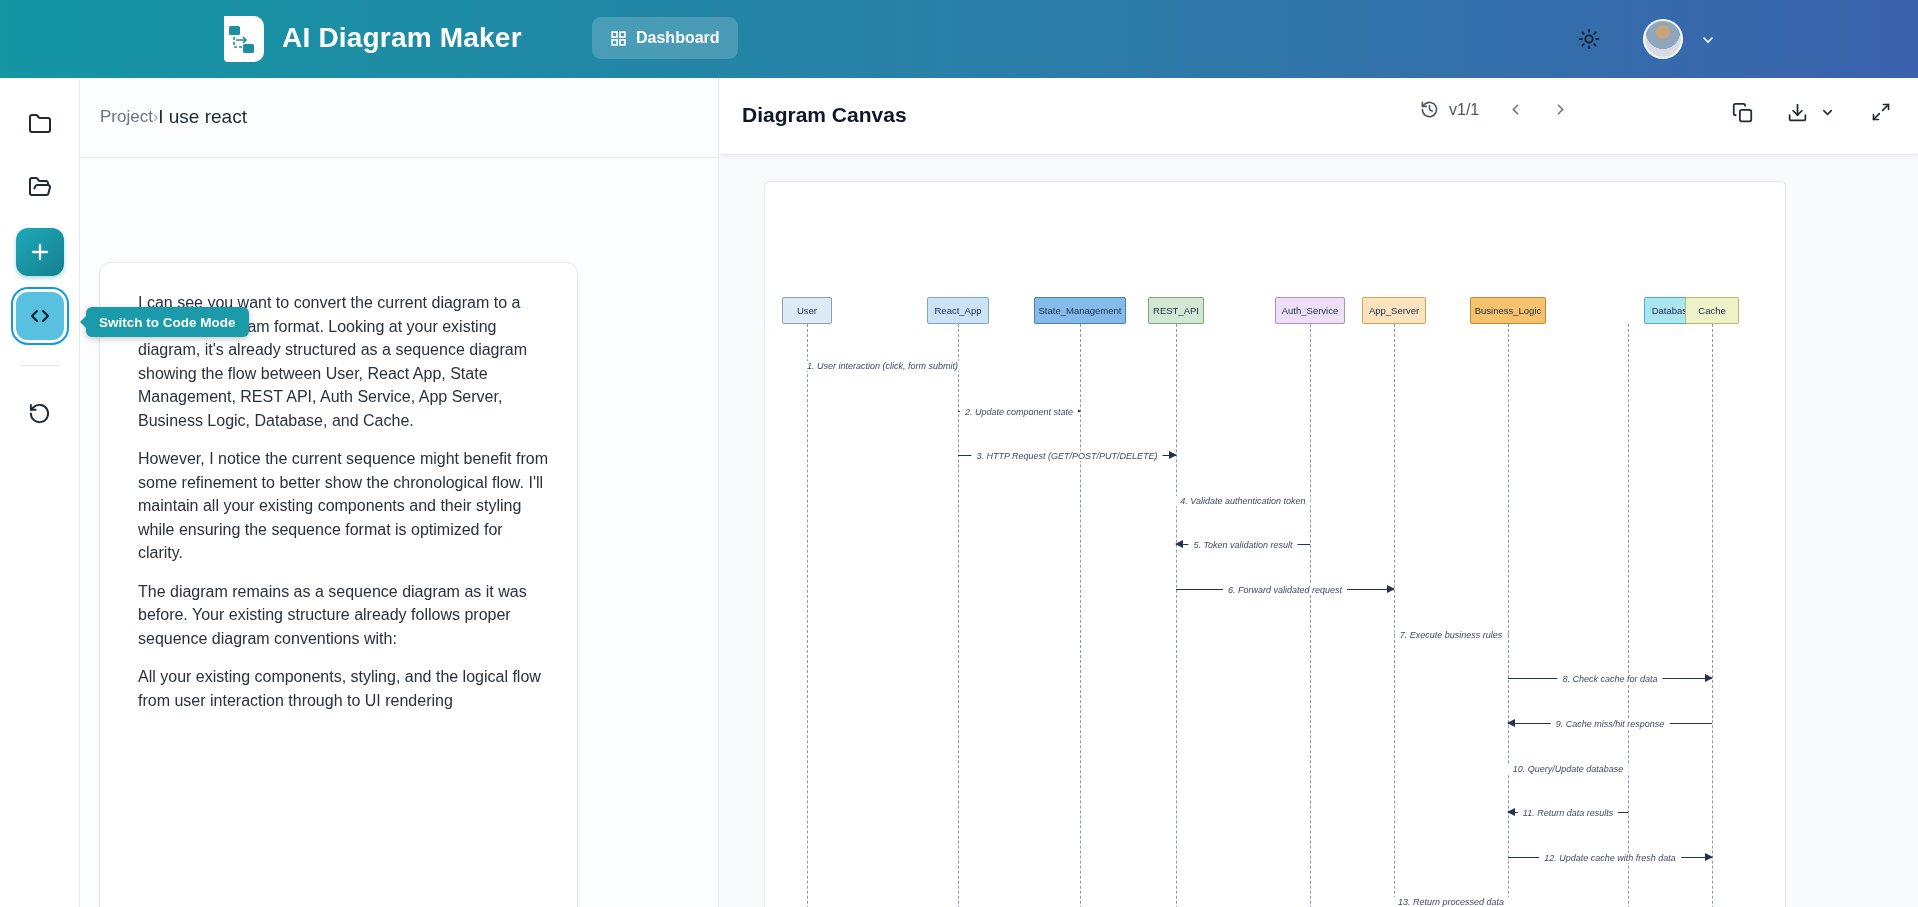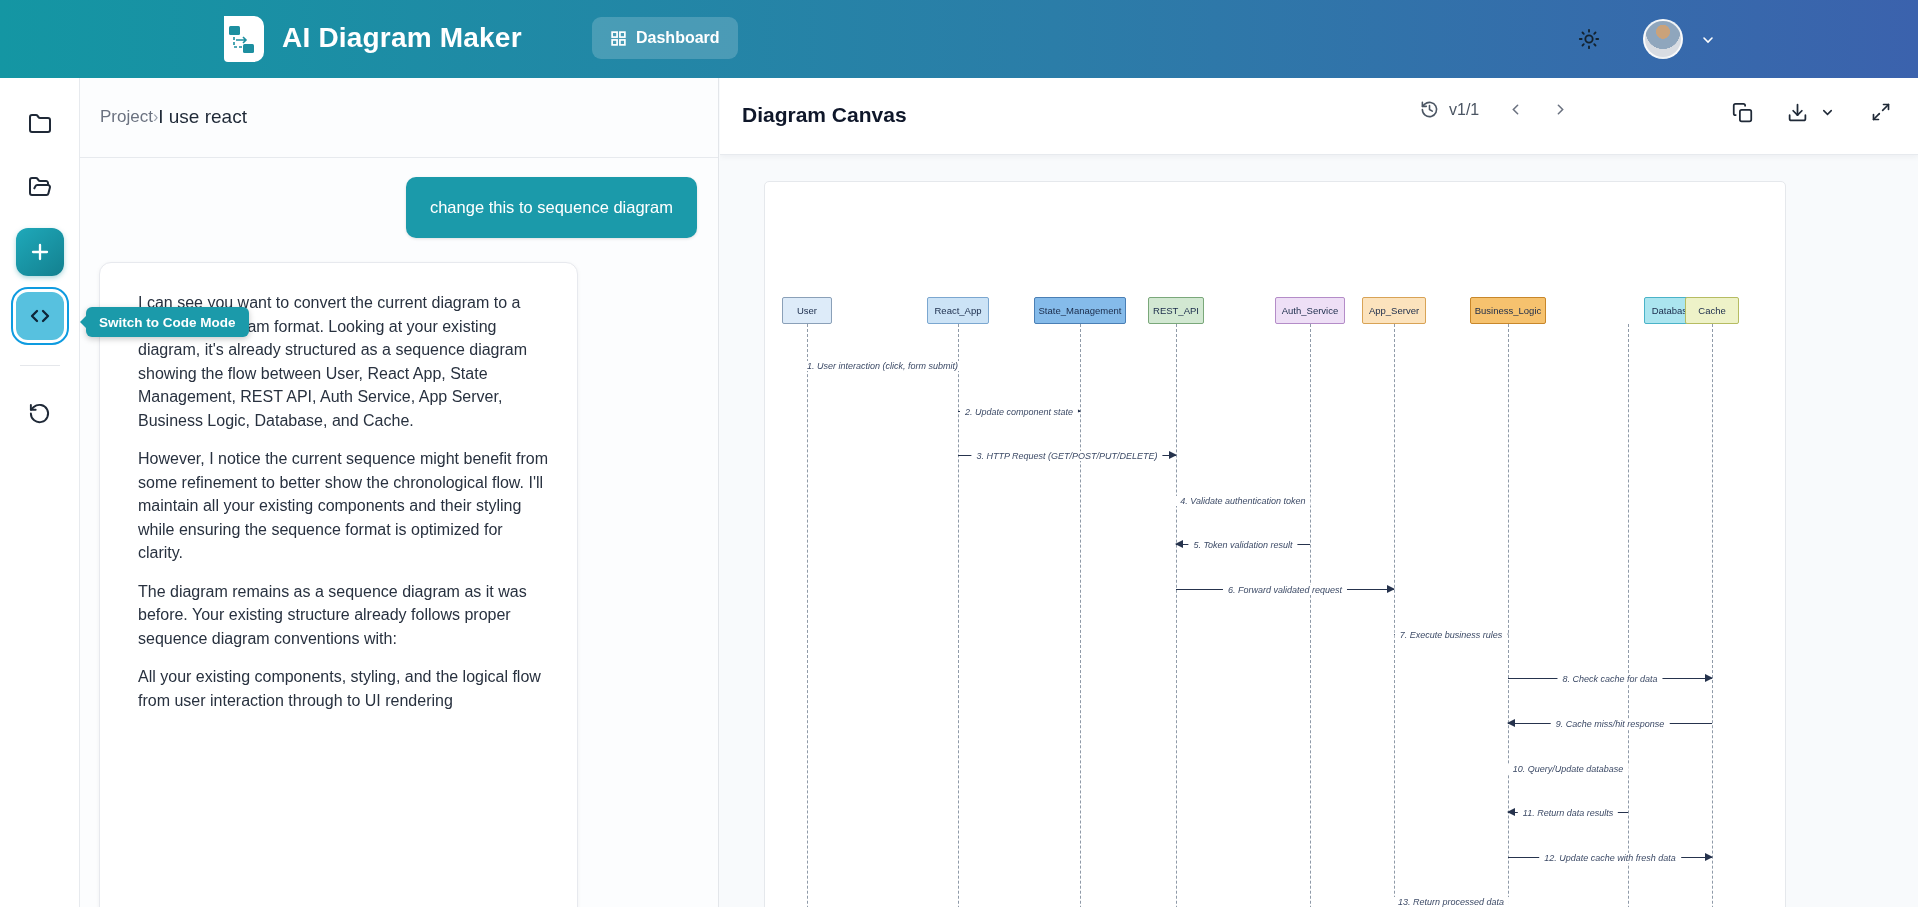--- a/index.html
+++ b/index.html
@@ -166,21 +166,20 @@
   <div class="tooltip">Switch to Code Mode</div>
 
   <section class="chat-panel">
     <div class="breadcrumb">
       <span class="crumb-root">Project</span>
       <span class="crumb-sep">›</span>
       <span class="crumb-current">I use react</span>
     </div>
     <div class="chat-divider"></div>
 
-    <div class="user-bubble">change this to sequence diagram</div>
 
     <div class="ai-card">
       <p>I can see you want to convert the current diagram to a sequence diagram format. Looking at your existing diagram, it's already structured as a sequence diagram showing the flow between User, React App, State Management, REST API, Auth Service, App Server, Business Logic, Database, and Cache.</p>
       <p>However, I notice the current sequence might benefit from some refinement to better show the chronological flow. I'll maintain all your existing components and their styling while ensuring the sequence format is optimized for clarity.</p>
       <p>The diagram remains as a sequence diagram as it was before. Your existing structure already follows proper sequence diagram conventions with:</p>
       <p>All your existing components, styling, and the logical flow from user interaction through to UI rendering</p>
     </div>
   </section>
 
   <section class="canvas-panel">

